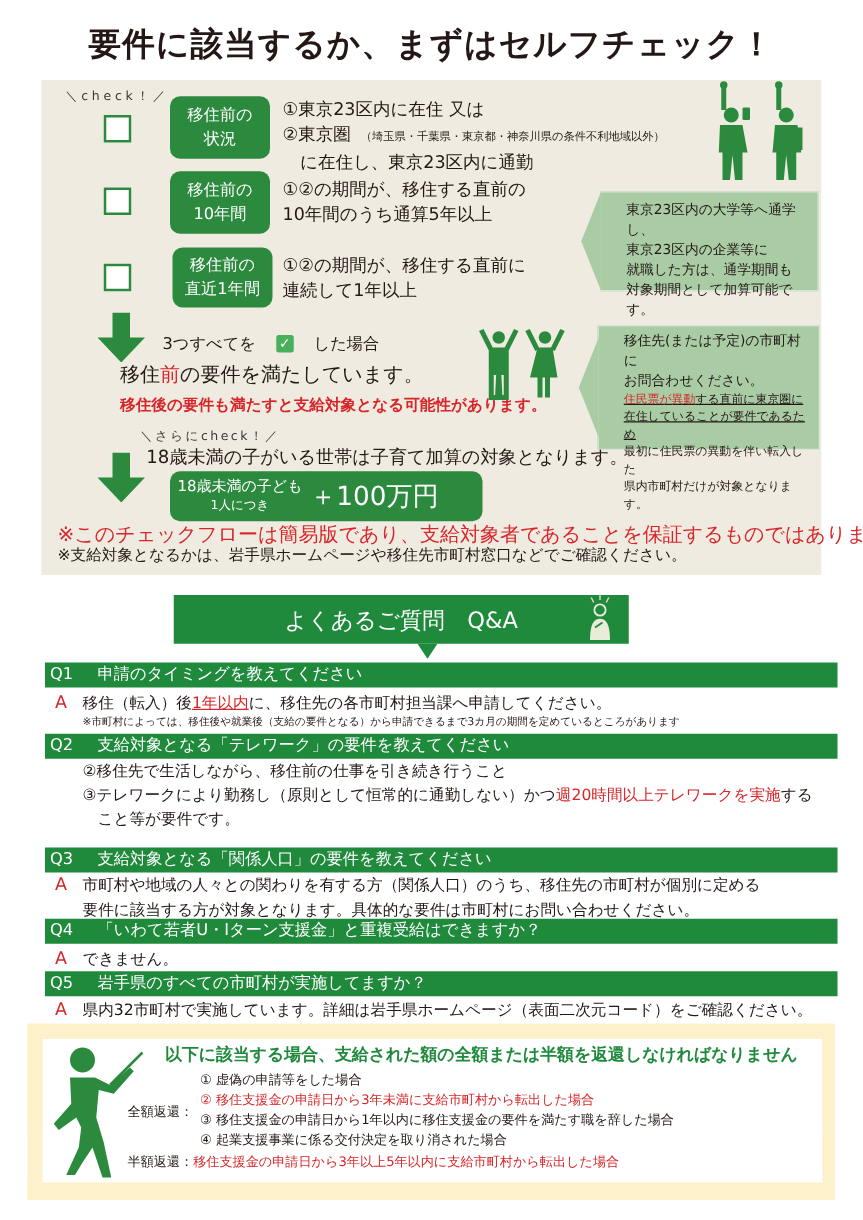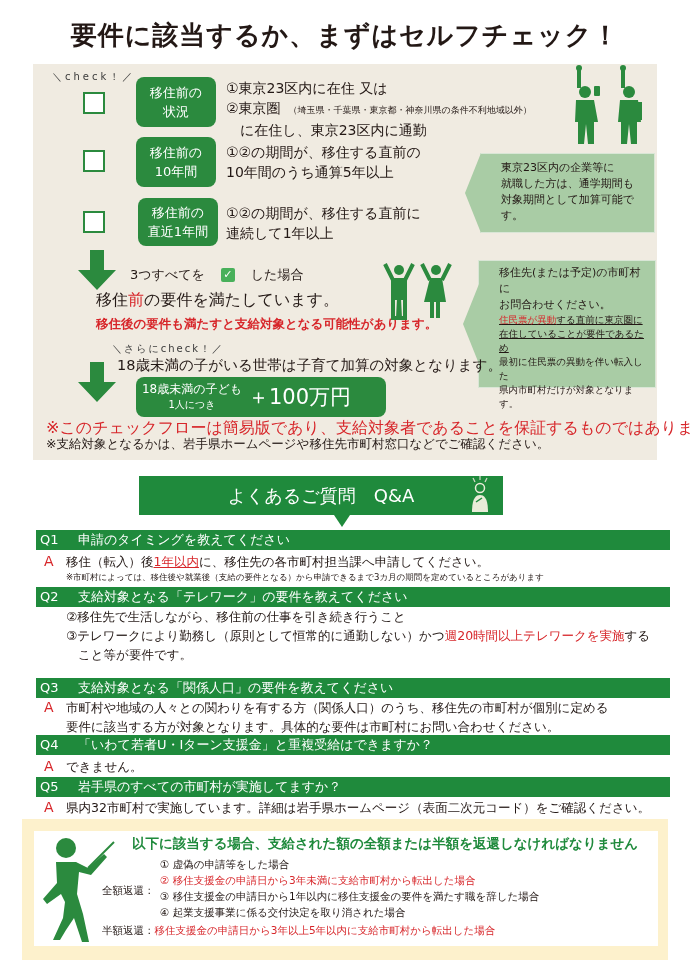--- a/index.html
+++ b/index.html
@@ -82,20 +82,21 @@
 <div class="abs req-tag" style="left:136px;top:137px;height:50px;">
   <span>移住前の</span>
   <span>10年間</span>
 </div>
 <div class="abs req-text" style="left:226px;top:142px;width:260px;">
   <div>①②の期間が、移住する直前の</div>
   <div>10年間のうち通算5年以上</div>
 </div>
 
 <div class="abs callout" style="left:480px;top:153px;width:175px;height:80px;">
+  <div>東京23区内の大学等へ通学し、</div>
   <div>東京23区内の企業等に</div>
   <div>就職した方は、通学期間も</div>
   <div>対象期間として加算可能です。</div>
 </div>
 
 <div class="abs checkbox" style="left:83px;top:211px;"></div>
 <div class="abs req-tag" style="left:138px;top:198px;height:48px;">
   <span>移住前の</span>
   <span>直近1年間</span>
 </div>
@@ -122,21 +123,21 @@
   <g fill="#2b8a3e" stroke="#2b8a3e">
     <circle cx="16" cy="8" r="5" stroke="none"></circle>
     <path d="M2 2 L10 18 L10 56 L15 56 L16 36 L17 56 L22 56 L22 18 L30 2" fill="none" stroke-width="4"></path>
     <rect x="10" y="16" width="12" height="22" stroke="none"></rect>
     <circle cx="53" cy="8" r="5" stroke="none"></circle>
     <path d="M39 2 L47 18 M67 2 L59 18" fill="none" stroke-width="4"></path>
     <path d="M47 16 h12 l4 24 h-6 v16 h-4 v-16 h-2 v16 h-4 v-16 h-6 z" stroke="none"></path>
   </g>
 </svg>
 
-<div class="abs callout" style="left:478px;top:260px;width:178px;height:128px;padding-top:4px;">
+<div class="abs callout" style="left:478px;top:260px;width:178px;height:100px;padding-top:4px;">
   <div>移住先(または予定)の市町村に</div>
   <div>お問合わせください。</div>
   <div style="font-size:9.5px;line-height:14px;">
     <div class="uline"><span class="red">住民票が異動</span><span>する直前に東京圏に</span></div>
     <div class="uline">在住していることが要件であるため</div>
     <div>最初に住民票の異動を伴い転入した</div>
     <div>県内市町村だけが対象となります。</div>
   </div>
 </div>
 

